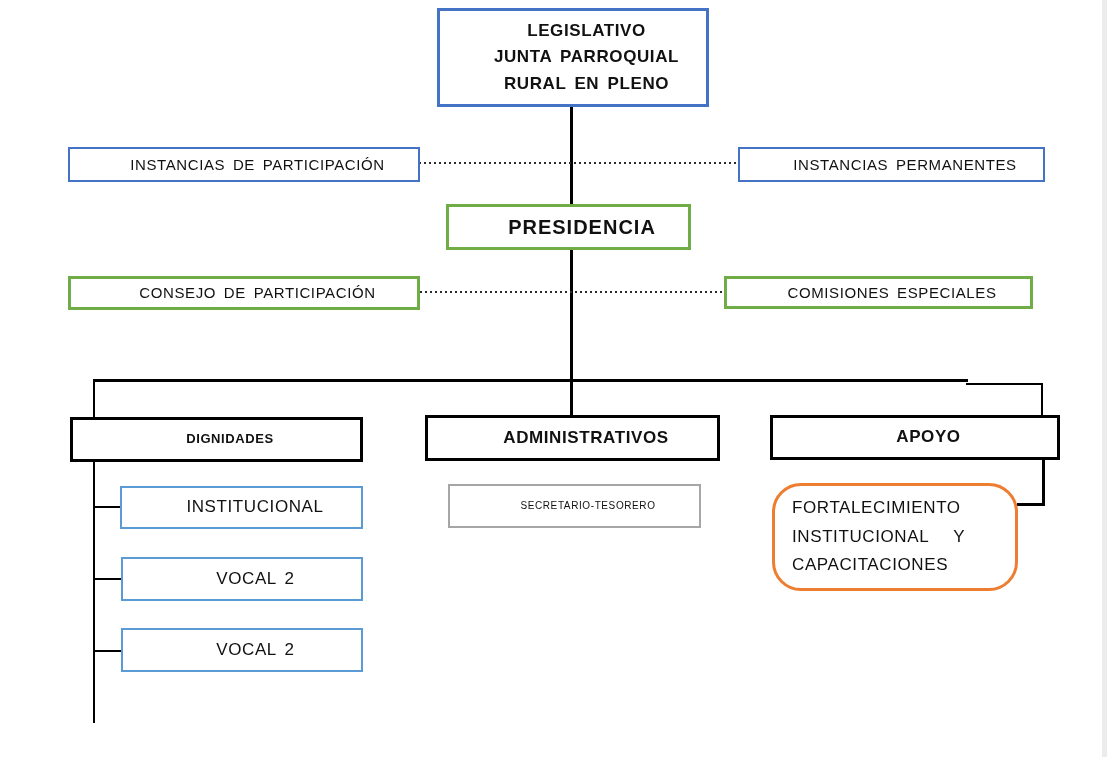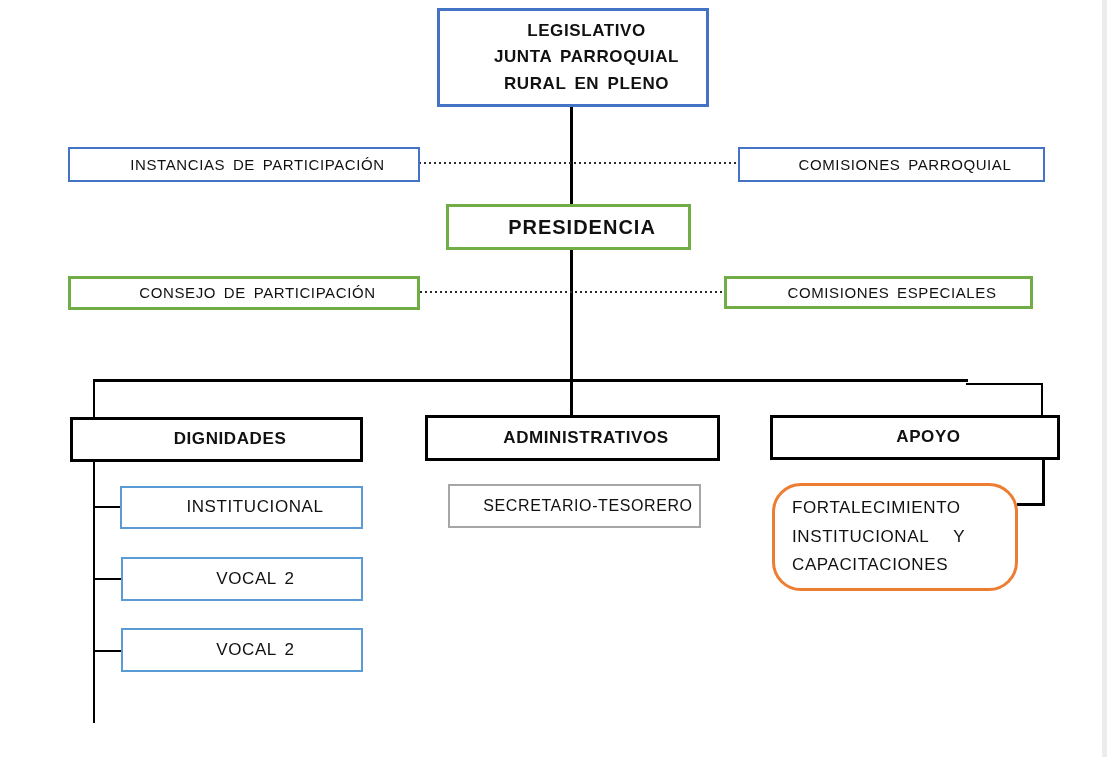--- a/index.html
+++ b/index.html
@@ -80,40 +80,40 @@
   <div class="line" style="left:95px; top:650px; width:26px; height:2px;"></div>
   <div class="line" style="left:1042px; top:460px; width:3px; height:46px;"></div>
   <div class="line" style="left:1017px; top:503px; width:28px; height:3px;"></div>
 
   <div class="node b-blue bold" style="left:437px; top:8px; width:272px; height:99px; font-size:17px;">LEGISLATIVO
 JUNTA PARROQUIAL
 RURAL EN PLENO</div>
 
   <div class="node b-blue-thin" style="left:68px; top:147px; width:352px; height:35px;">INSTANCIAS DE PARTICIPACIÓN</div>
 
-  <div class="node b-blue-thin" style="left:738px; top:147px; width:307px; height:35px;">COMISIONES PARROQUIAL</div>
+  <div class="node b-blue-thin" style="left:738px; top:147px; width:307px; height:35px;">INSTANCIAS PERMANENTES</div>
 
   <div class="node b-green bold" style="left:446px; top:204px; width:245px; height:46px; font-size:20px; letter-spacing:1px;">PRESIDENCIA</div>
 
   <div class="node b-green" style="left:68px; top:276px; width:352px; height:34px;">CONSEJO DE PARTICIPACIÓN</div>
 
   <div class="node b-green" style="left:724px; top:276px; width:309px; height:33px;">COMISIONES ESPECIALES</div>
 
-  <div class="node b-black bold" style="left:70px; top:417px; width:293px; height:45px; font-size:17px;">DIGNIDADES</div>
+  <div class="node b-black bold" style="left:70px; top:417px; width:293px; height:45px; font-size:13px;">DIGNIDADES</div>
 
   <div class="node b-black bold" style="left:425px; top:415px; width:295px; height:46px; font-size:17px;">ADMINISTRATIVOS</div>
 
   <div class="node b-black bold" style="left:770px; top:415px; width:290px; height:45px; font-size:17px;">APOYO</div>
 
   <div class="node b-lightblue" style="left:120px; top:486px; width:243px; height:43px; font-size:17px;">INSTITUCIONAL</div>
 
   <div class="node b-lightblue" style="left:121px; top:557px; width:242px; height:44px; font-size:17px;">VOCAL 2</div>
 
   <div class="node b-lightblue" style="left:121px; top:628px; width:242px; height:44px; font-size:17px;">VOCAL 2</div>
 
 
-  <div class="node b-gray" style="left:448px; top:484px; width:253px; height:44px; font-size:16px;">SECRETARIO-TESORERO</div>
+  <div class="node b-gray" style="left:448px; top:484px; width:253px; height:44px; font-size:10px;">SECRETARIO-TESORERO</div>
 
   <div class="node b-orange" id="node-fortalecimiento" style="left:772px; top:483px; width:246px; height:108px;border-radius:29px;">FORTALECIMIENTO
 INSTITUCIONAL   Y
 CAPACITACIONES</div>
 
 </div>
 
 </body></html>

